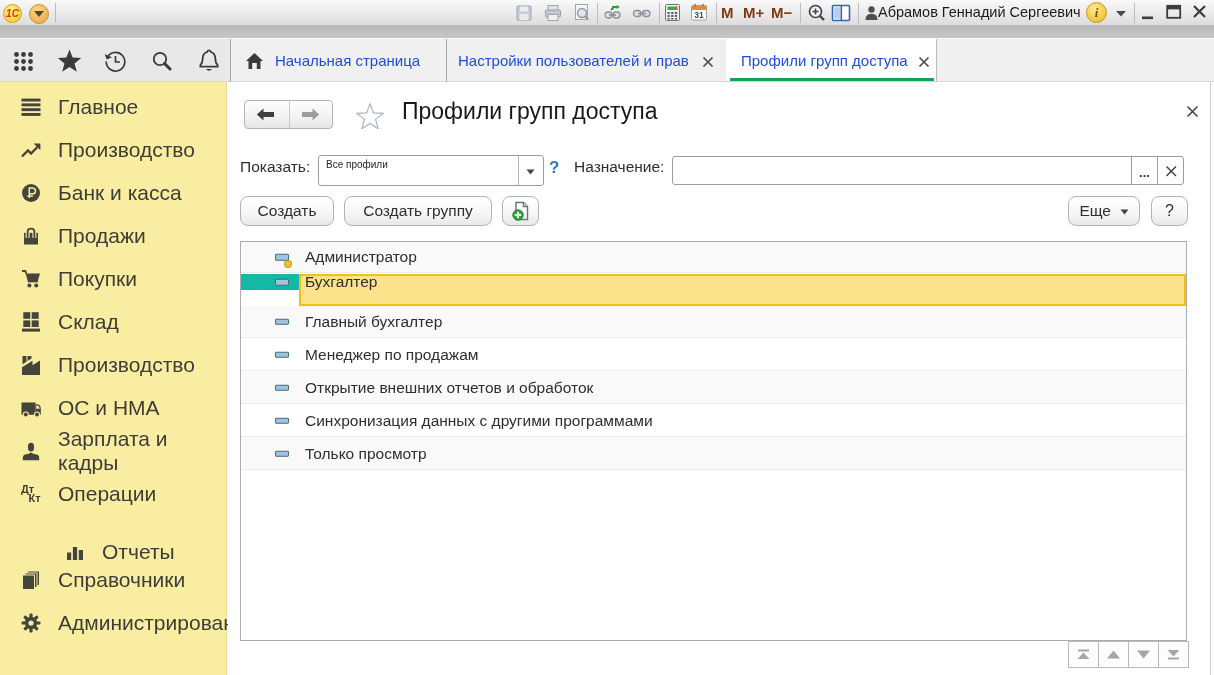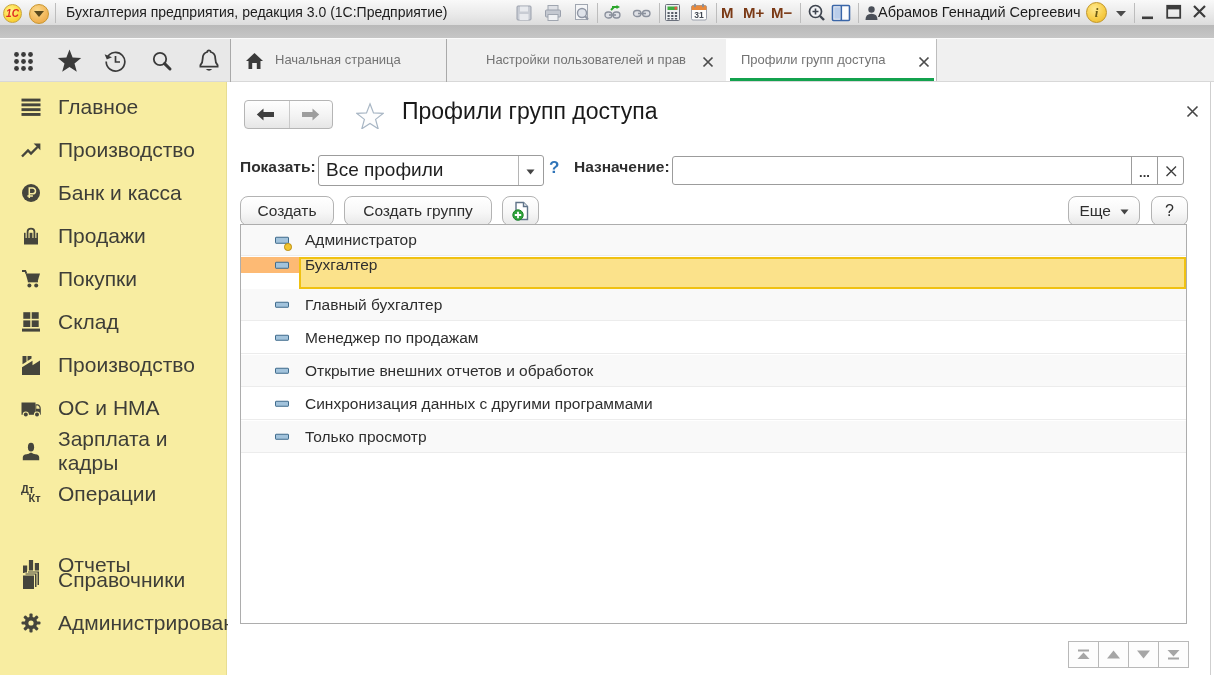--- a/index.html
+++ b/index.html
@@ -12,21 +12,21 @@
     background:linear-gradient(#f9f9f9, #e9e9e9 60%, #dcdcdc); }
   #titleband { left:0; top:25px; width:1214px; height:13px;
     background:linear-gradient(#b9b9b9, #c6c6c6); }
   .tsep { top:3px; width:1px; height:20px; background:#bdbdbd; }
   #apptitle { left:66px; top:4px; font-size:14px; color:#1c1c1c; }
   #username { top:4px; font-size:15px; color:#1c1c1c;text-align:center; }
 
   
   #tabbar { left:0; top:38px; width:1214px; height:44px; background:#f0f0f0;
     border-top:1px solid #fafafa; border-bottom:1px solid #d8d8d8; }
-  .tab { position:absolute; top:0; height:43px; font-size:13px; color:#737373; }
+  .tab { position:absolute; top:0; height:43px; font-size:15px; color:#1d4ed8; }
   .tabsep { position:absolute; top:0; width:1px; height:43px; background:#a9a9a9; }
   #tab3 { background:#ffffff; }
   #greenline { left:730px; top:78px; width:204px; height:3px; background:#13a24e; }
 
   
   #sidebar { left:0; top:82px; width:227px; height:593px; background:#f8eda1; border-right:1px solid #e7dd92; }
   .sbitem { position:absolute; left:0; width:227px; height:43px; }
   .sbtext { position:absolute; left:58px; top:50%; transform:translateY(-50%); font-size:21px; color:#3e3e38; }
   .sbicon { position:absolute; left:21px; top:50%; transform:translateY(-50%); width:20px; height:20px; }
 
@@ -35,34 +35,34 @@
   #rightline { left:1210px; top:82px; width:1px; height:593px; background:#cfcfcf; }
 
   
   #navgroup { left:244px; top:100px; width:89px; height:29px; border:1px solid #b5b5b5; border-radius:4px;
      background:linear-gradient(#fefefe, #f3f3f3 55%, #e6e6e6); }
   #navdiv { position:absolute; left:44px; top:0px; width:1px; height:27px; background:#c9c9c9; }
 
   #pagetitle { left:402px; top:98px; font-size:23px; color:#191919; }
 
   
-  .lbl { font-size:15.5px; color:#2e2e2e;font-weight:bold; }
+  .lbl { font-size:15.5px; color:#2e2e2e; }
   #combo { left:318px; top:155px; width:226px; height:31px; background:#fff; border:1px solid #9c9c9c; border-radius:3px; }
-  #combotext { position:absolute; left:7px; top:3px; font-size:19px; color:#1f1f1f; }
+  #combotext { position:absolute; left:7px; top:3px; font-size:10px; color:#1f1f1f; }
   #combobtn { position:absolute; right:0; top:0; width:25px; height:29px; border-left:1px solid #b5b5b5; }
   #inputgrp { left:672px; top:156px; width:512px; height:29px; background:#fff; border:1px solid #9c9c9c; border-radius:3px; }
   .igbtn { position:absolute; top:0; height:27px; border-left:1px solid #9c9c9c; }
 
   
   .btn { position:absolute; height:30px; border:1px solid #b3b3b3; border-radius:8px;
      background:linear-gradient(#ffffff, #f7f7f7 55%, #e8e8e8); font-size:15.5px; color:#2e2e2e;
      display:flex; align-items:center; justify-content:center; }
 
   
-  #panel { left:240px; top:224px; width:947px; height:400px; border:1px solid #adadad; background:#fff; }
+  #panel { left:240px; top:241px; width:947px; height:400px; border:1px solid #adadad; background:#fff; }
   .row { position:absolute; left:0; width:945px; border-bottom:1px solid #ececec; }
   .rowtext { position:absolute; left:64px; top:50%; transform:translateY(-50%); font-size:15.5px; color:#2e2e2e; }
   .chip { position:absolute; left:34px; width:14px; height:6.5px; background:#a2c3dc; border:1px solid #3f6b8c; border-radius:1px; top:50%; transform:translateY(-50%); }
 
   
   .bnav { position:absolute; top:641px; width:31px; height:27px; border:1px solid #b9b9b9; background:#fdfdfd;
       display:flex; align-items:center; justify-content:center; }
 </style>
 </head>
 <body>
@@ -102,21 +102,21 @@
     <path d="M11 1.3 Q12.7 1.3 12.8 3 Q17.3 4.2 17.3 9.6 Q17.3 13.8 19.6 16.2 L19.6 17.7 L2.4 17.7 L2.4 16.2 Q4.7 13.8 4.7 9.6 Q4.7 4.2 9.2 3 Q9.3 1.3 11 1.3 Z" fill="none" stroke="#3a3a3a" stroke-width="1.8"></path>
     <path d="M7.8 20 Q11 23.4 14.2 20 Z" fill="#3a3a3a"></path>
   </svg>
   <div class="abs tabsep" style="left:230px; top:39px;"></div>
 
   <svg class="abs" style="left:245px; top:52px;" width="19" height="18" viewBox="0 0 19 18">
     <path d="M9.5 1 L18 9 L15.5 9 L15.5 17 L11.8 17 L11.8 11 L7.2 11 L7.2 17 L3.5 17 L3.5 9 L1 9 Z" fill="#3a3a3a"></path>
   </svg>
   <div class="abs tab" style="left:275px; top:52px;">Начальная страница</div>
   <div class="abs tabsep" style="left:446px; top:39px;"></div>
-  <div class="abs tab" style="left:458px; top:52px;margin-left:28px;">Настройки пользователей и прав</div>
+  <div class="abs tab" style="left:458px; top:52px;">Настройки пользователей и прав</div>
   <svg class="abs" style="left:702px; top:56px;" width="12" height="12">
       <path d="M1.5 1.5 L10.5 10.5 M10.5 1.5 L1.5 10.5" stroke="#4c4c4c" stroke-width="1.7"></path>
     </svg>
   <div class="abs" id="tab3" style="left:726px; top:39px; width:210px; height:42px;"></div>
   <div class="abs tab" style="left:741px; top:52px;">Профили групп доступа</div>
   <svg class="abs" style="left:918px; top:56px;" width="12" height="12">
       <path d="M1.5 1.5 L10.5 10.5 M10.5 1.5 L1.5 10.5" stroke="#4c4c4c" stroke-width="1.7"></path>
     </svg>
   <div class="abs" id="greenline"></div>
   <div class="abs" id="sidebar"></div>
@@ -208,21 +208,21 @@
       </svg>
     <div class="sbtext">Зарплата и кадры</div>
     </div>
   <div class="sbitem" style="top:472px;">
       <div class="sbicon" style="font-size:11px; font-weight:bold; color:#3e3e36; line-height:9.5px; width:20px; height:19px;">
     <div>Дт</div>
         <div style="margin-left:7.5px;">Кт</div>
       </div>
     <div class="sbtext">Операции</div>
     </div>
-  <div class="sbitem" style="top:543px;">
+  <div class="sbitem" style="top:530px;margin-left:44px;">
       <svg class="sbicon" viewBox="0 0 20 20">
         <g fill="#45453c">
     <rect x="2" y="10.5" width="4.2" height="7.5"></rect>
           <rect x="7.9" y="5" width="4.2" height="13"></rect>
           <rect x="13.8" y="8" width="4.2" height="10"></rect>
         </g>
       </svg>
     <div class="sbtext">Отчеты</div>
     </div>
   <div class="sbitem" style="top:558px;">
@@ -259,21 +259,20 @@
 
   <div class="abs" style="left:3px; top:4px; width:19px; height:19px; border-radius:50%;
        background:radial-gradient(circle at 40% 35%, #fff68e, #fcd944 55%, #f4c018); border:1px solid #caa53c;
        display:flex; align-items:center; justify-content:center; font-size:10px; font-weight:bold; color:#e02a20; font-style:italic;">1С</div>
   <div class="abs" style="left:29px; top:4px; width:20px; height:20px; border-radius:50%;
        background:radial-gradient(circle at 40% 30%, #fbd98a, #f2b75a 60%, #e8a33e); border:1px solid #c9962e;"></div>
   <svg class="abs" style="left:33px; top:10px;" width="12" height="8">
       <path d="M1 1 L11 1 L6 7 Z" fill="#5a4a1e"></path>
     </svg>
   <div class="abs tsep" style="left:55px;"></div>
-  <div class="abs" id="apptitle">Бухгалтерия предприятия, редакция 3.0  (1С:Предприятие)</div>
 
   <svg class="abs" style="left:515px; top:4px;" width="18" height="18" viewBox="0 0 18 18">
     <rect x="2" y="2" width="14" height="14" rx="1" fill="#c8ccd4" stroke="#9aa0ac"></rect>
     <rect x="5" y="2.5" width="8" height="5" fill="#e8eaee"></rect>
       <rect x="4.5" y="10" width="9" height="6" fill="#e8eaee"></rect>
   </svg>
   <svg class="abs" style="left:544px; top:4px;" width="18" height="18" viewBox="0 0 18 18">
     <rect x="4" y="1.5" width="10" height="5" fill="#dfe1e6" stroke="#a0a6b0"></rect>
     <rect x="1.5" y="6" width="15" height="7" rx="1" fill="#c4c8d0" stroke="#9aa0ac"></rect>
     <rect x="4" y="10.5" width="10" height="6" fill="#f0f1f3" stroke="#a0a6b0"></rect>
@@ -410,21 +409,21 @@
         <path d="M0.5 0.5 L8.5 0.5 L4.5 5.5 Z" fill="#444"></path>
       </svg></div>
   <div class="btn" style="left:1151px; top:196px; width:37px; font-size:16px;">?</div>
 
   <div class="abs" id="panel">
     <div class="row" style="top:0; height:31px; background:#f9f9f9;">
         <div class="chip"></div>
       <div style="position:absolute; left:43px; top:18px; width:7.5px; height:7.5px; border-radius:50%; background:#f2c430; border:1px solid #b88d12;"></div>
       <div class="rowtext">Администратор</div>
       </div>
-    <div class="row" style="top:32px; height:16px; background:#fdba74; border-bottom:none;">
+    <div class="row" style="top:32px; height:16px; background:#14b8a6; border-bottom:none;">
         <div class="chip"></div>
       <div style="position:absolute; left:58px; top:0; width:887px; height:32px; border:2px solid #f0c112; background:#fbe28b;"></div>
       <div class="rowtext">Бухгалтер</div>
       </div>
     <div class="row" style="top:64px; height:32px; background:#f9f9f9;">
         <div class="chip"></div>
         <div class="rowtext">Главный бухгалтер</div>
       </div>
     <div class="row" style="top:97px; height:32px;">
         <div class="chip"></div>

